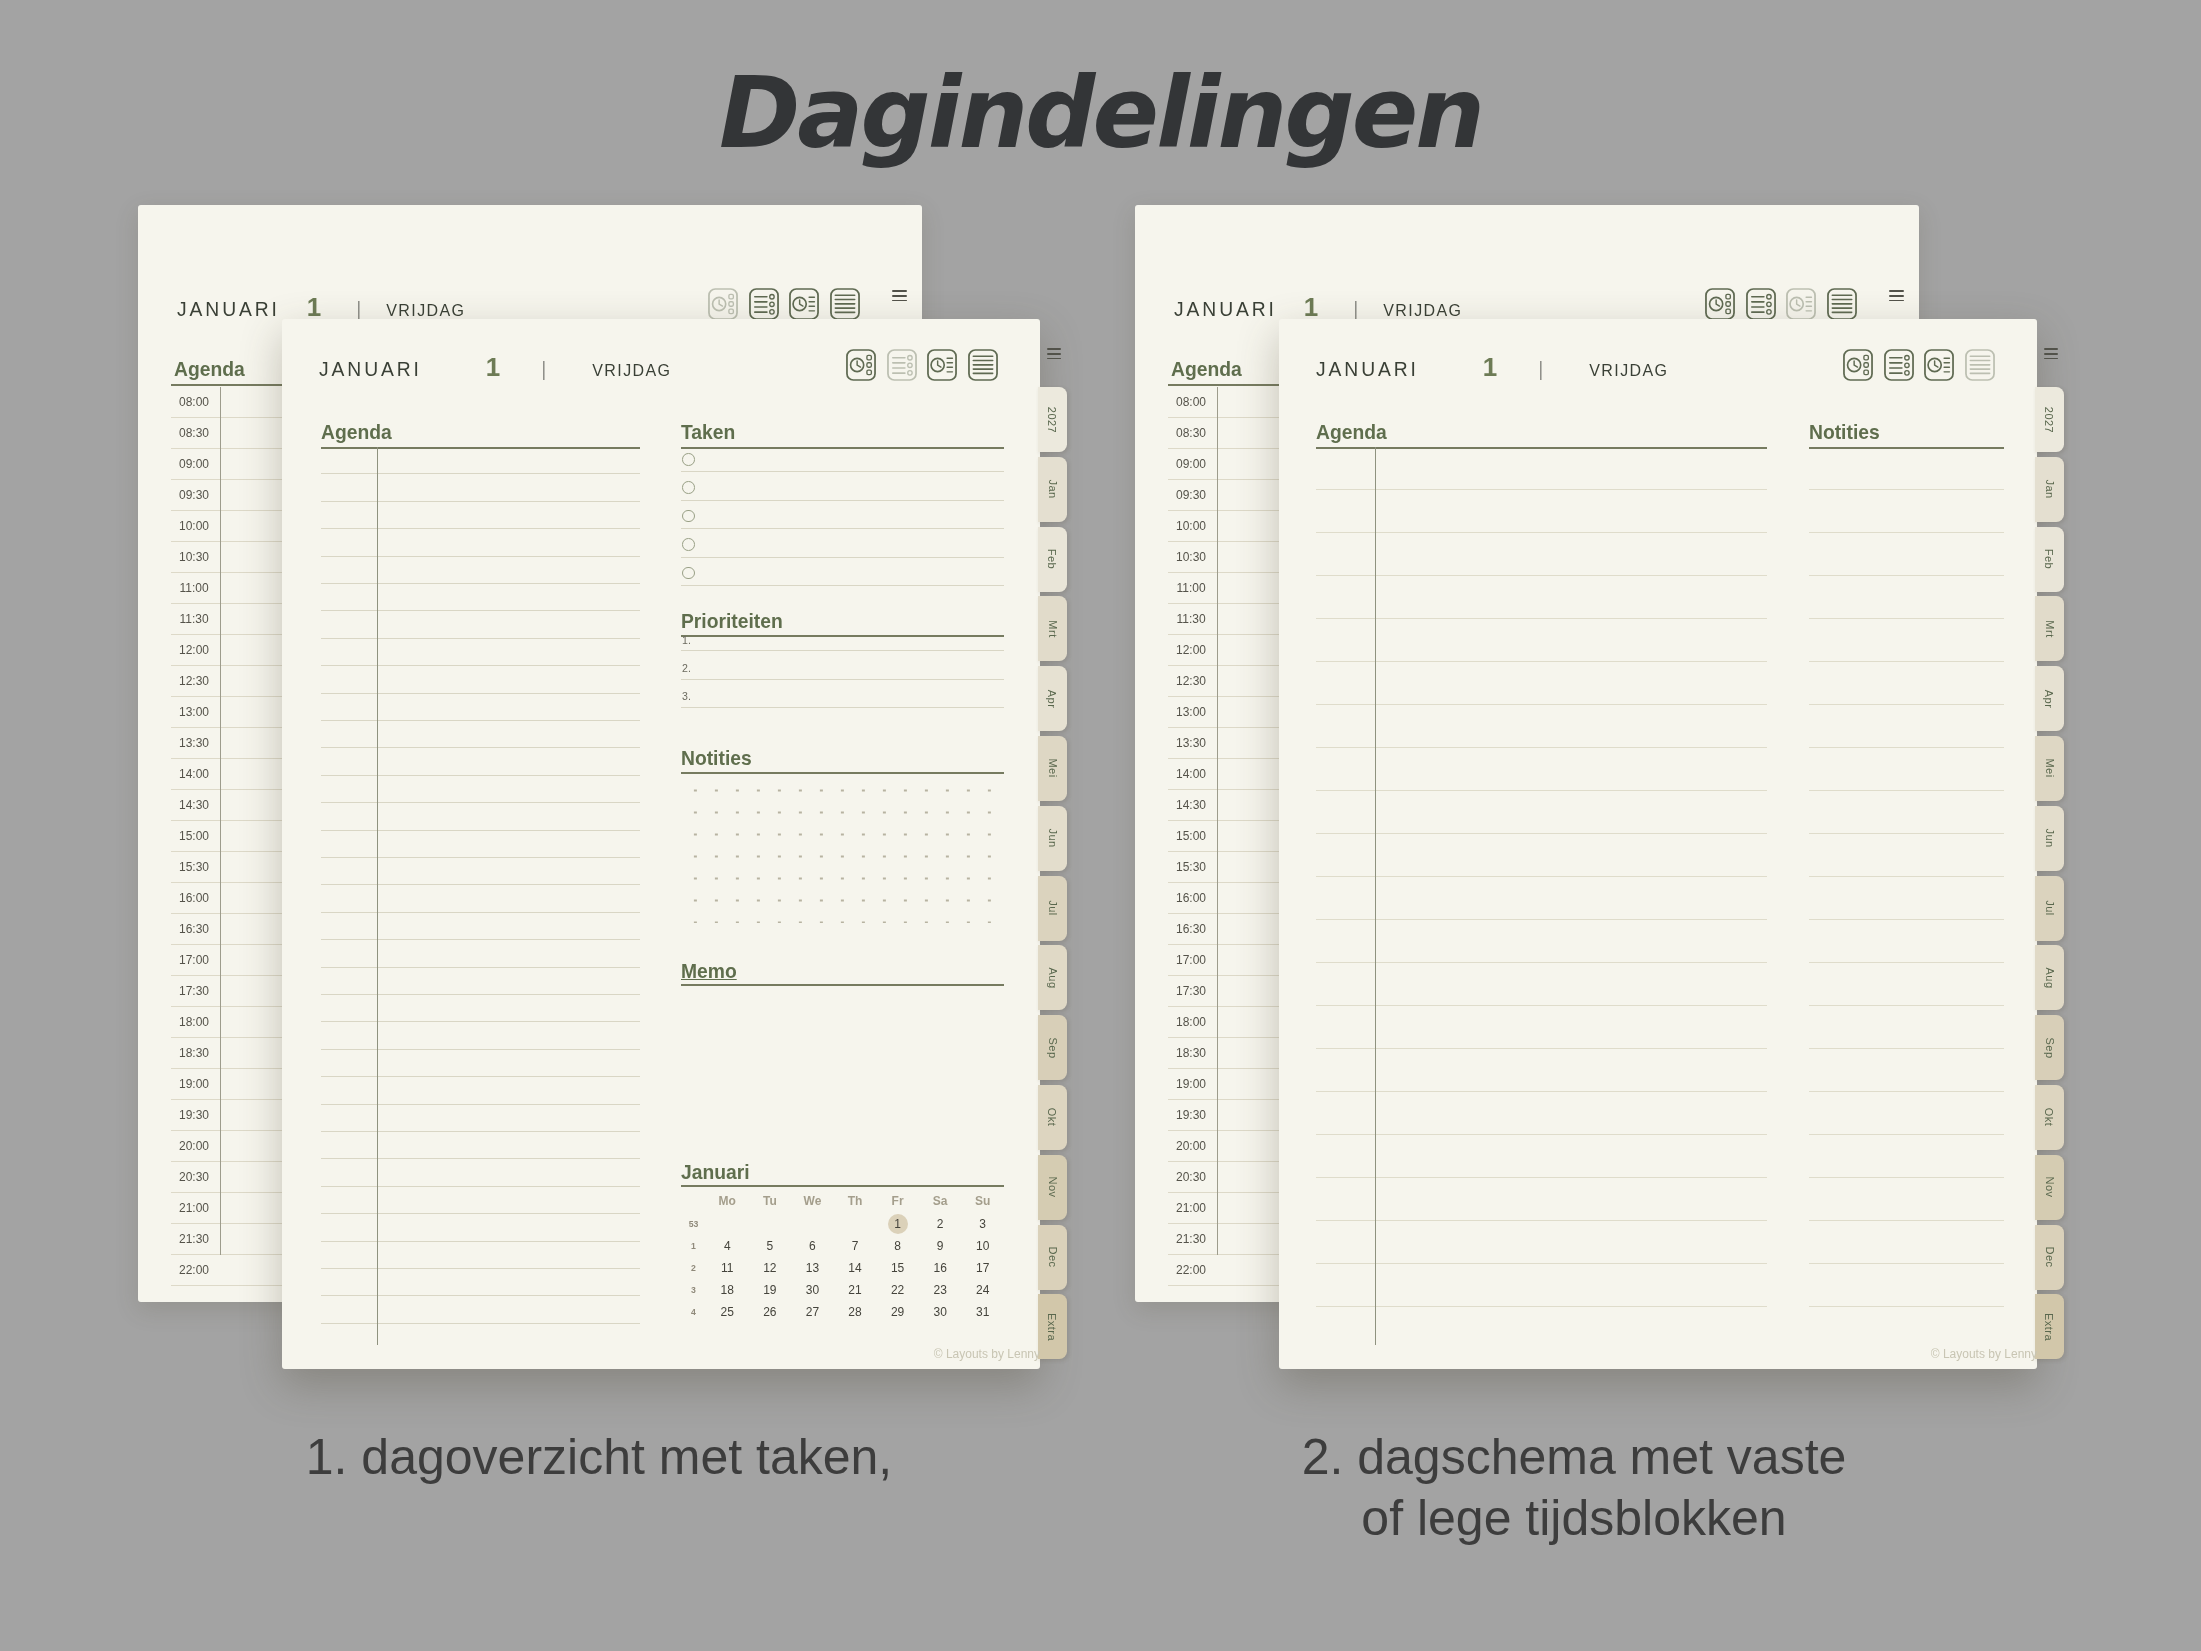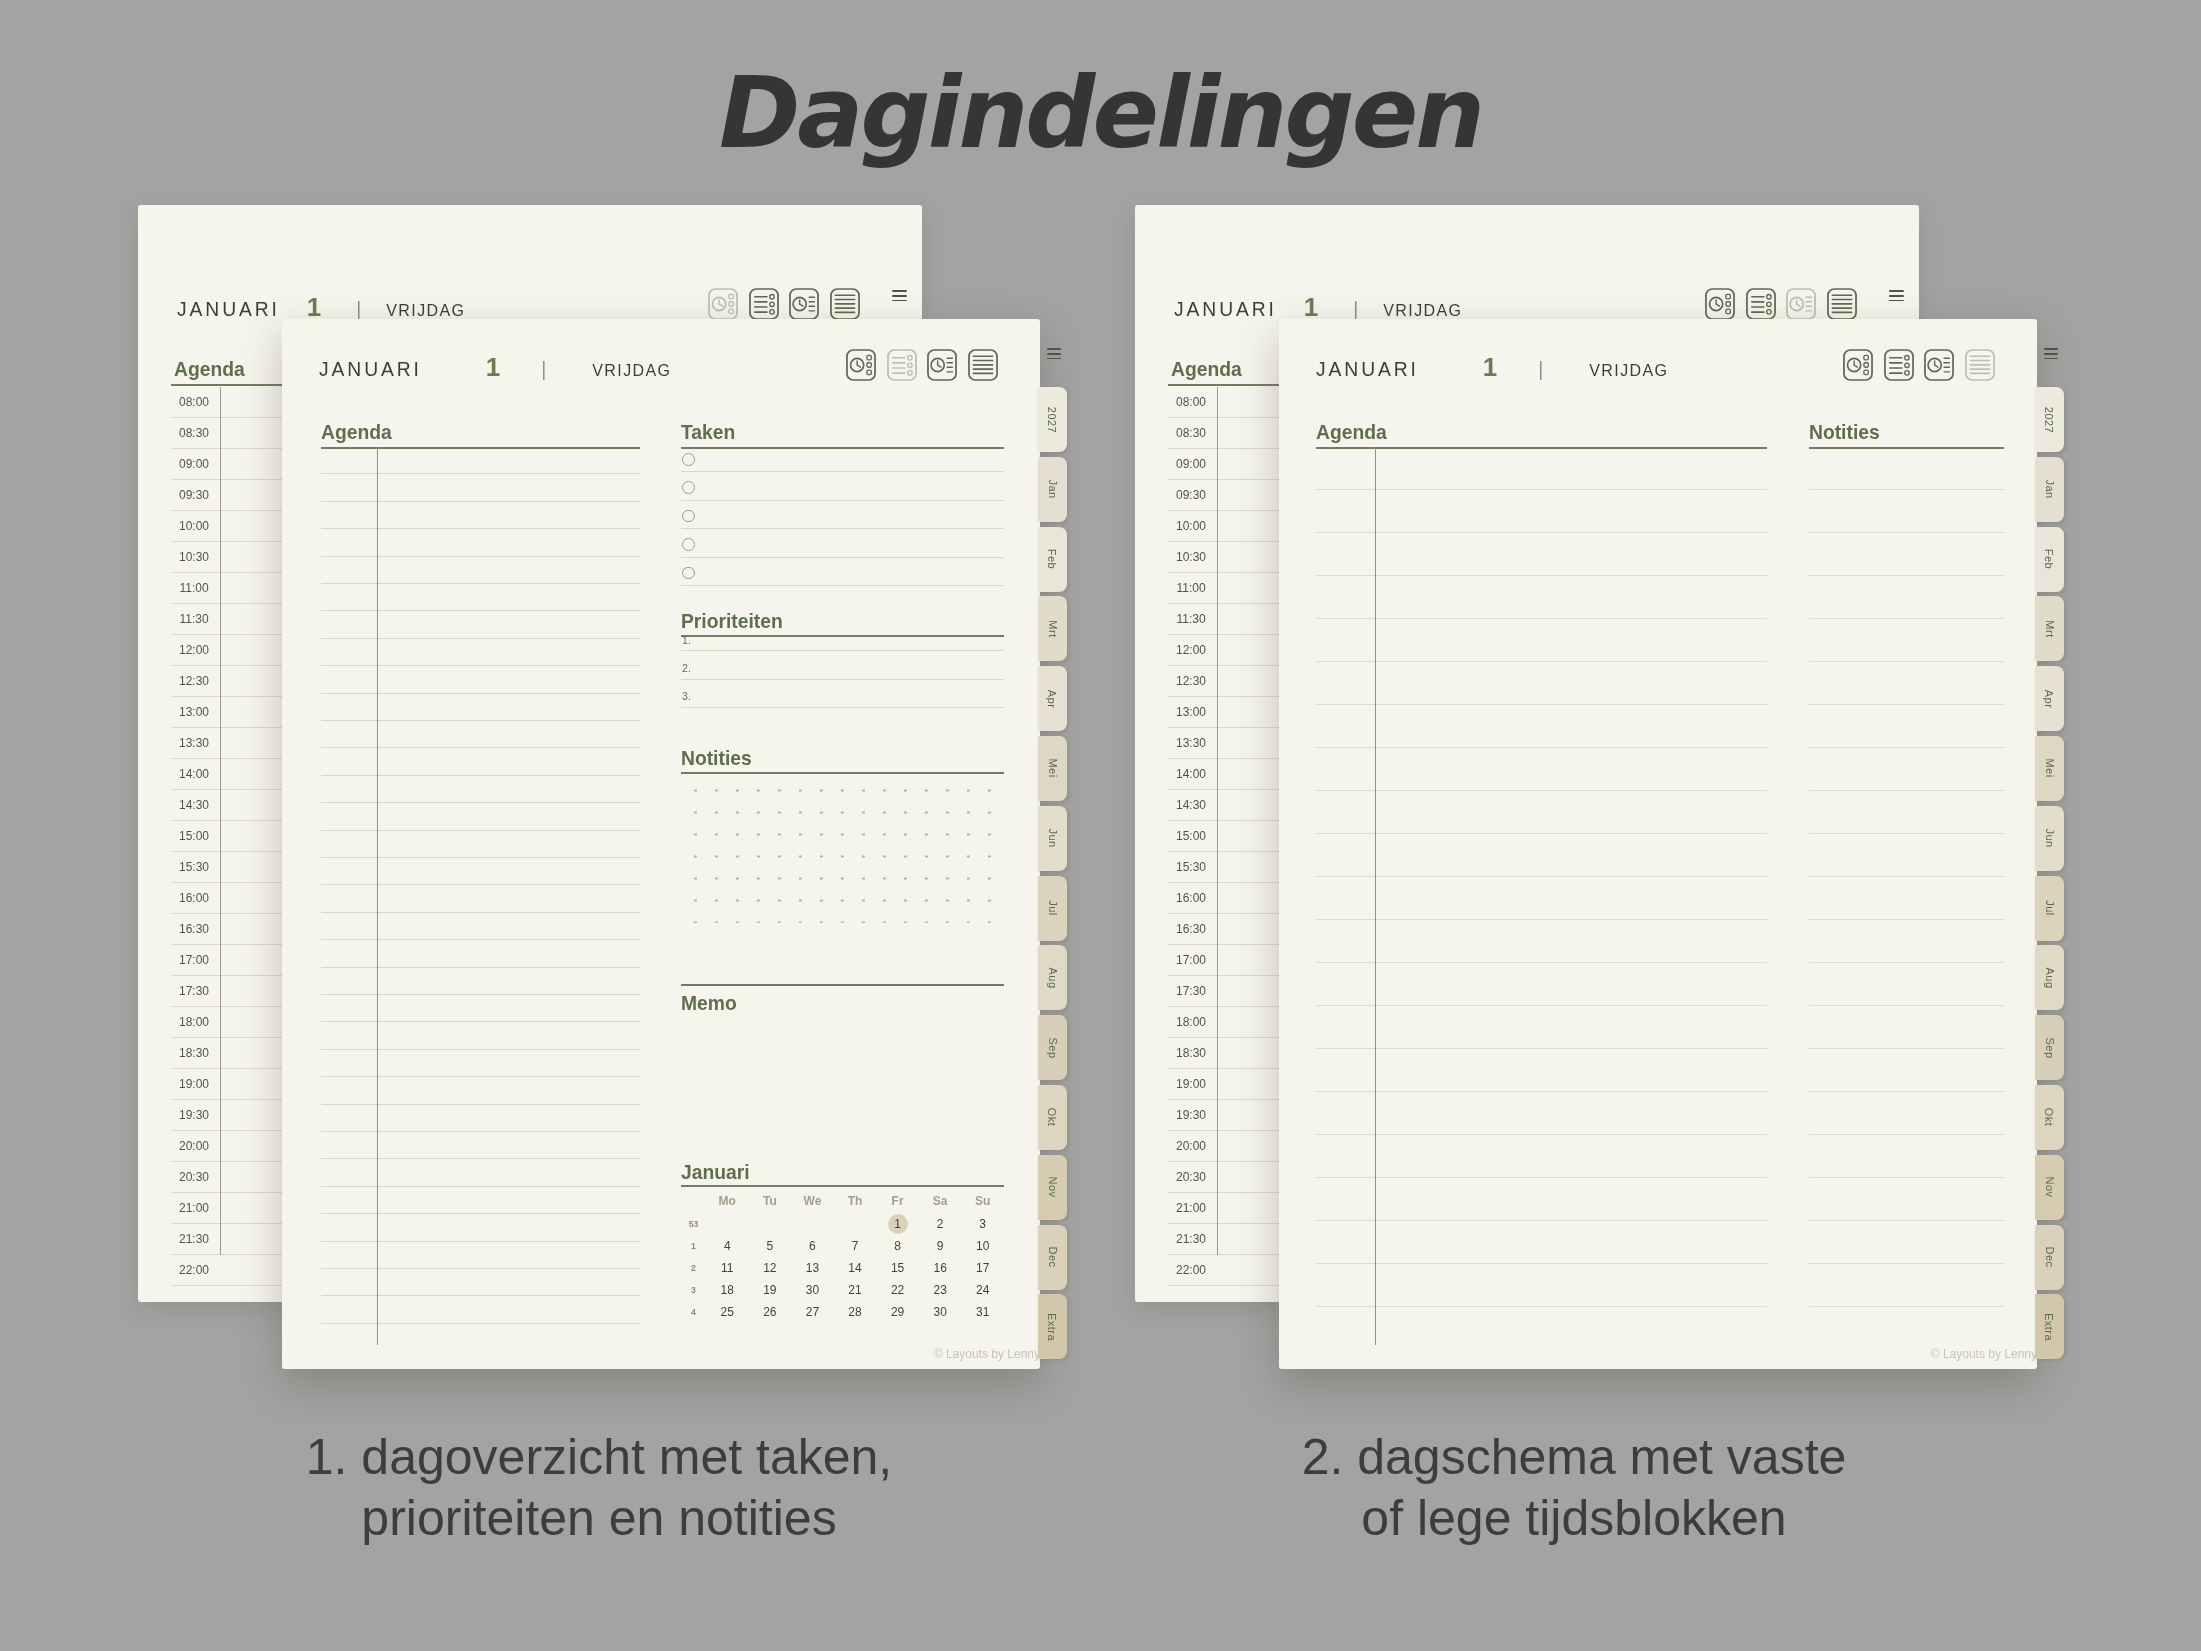--- a/index.html
+++ b/index.html
@@ -596,21 +596,21 @@
 
         <div class="pri-row">
           <span>3.</span>
         </div>
       </div>
 
     <div class="sec-label" style="left:399px; top:430px;">Notities</div>
     <div class="sec-rule" style="left:399px; top:453px; width:323px;"></div>
     <div class="dotgrid"></div>
 
-    <div class="sec-label" style="left:399px; top:675px;">Memo</div>
+    <div class="sec-label" style="left:399px; top:643px;text-decoration:underline;">Memo</div>
     <div class="sec-rule" style="left:399px; top:665px; width:323px;"></div>
 
     <div class="sec-label" style="left:399px; top:844px;">Januari</div>
     <div class="sec-rule" style="left:399px; top:866px; width:323px;"></div>
     <div class="cal-grid">
         <div class="cal-cell cal-wn">
           <b></b>
         </div>
         <div class="cal-cell cal-head">
           <b>Mo</b>
@@ -846,21 +846,20 @@
 
     <div class="sec-label" style="left:530px; top:104px;">Notities</div>
     <div class="sec-rule" style="left:530px; top:128px; width:195px;"></div>
     <div class="ruled big" style="left:530px; top:128px; width:195px; height:898px;"></div>
 
     <div class="pg-footer">© Layouts by Lenny</div>
   </section>
 
   <div class="caption" id="cap-left">
     <div>1. dagoverzicht met taken,</div>
-    <div>prioriteiten en notities</div>
   </div>
   <div class="caption" id="cap-right">
     <div>2. dagschema met vaste</div>
     <div>of lege tijdsblokken</div>
   </div>
 
 </div>
 
 
 </body></html>

